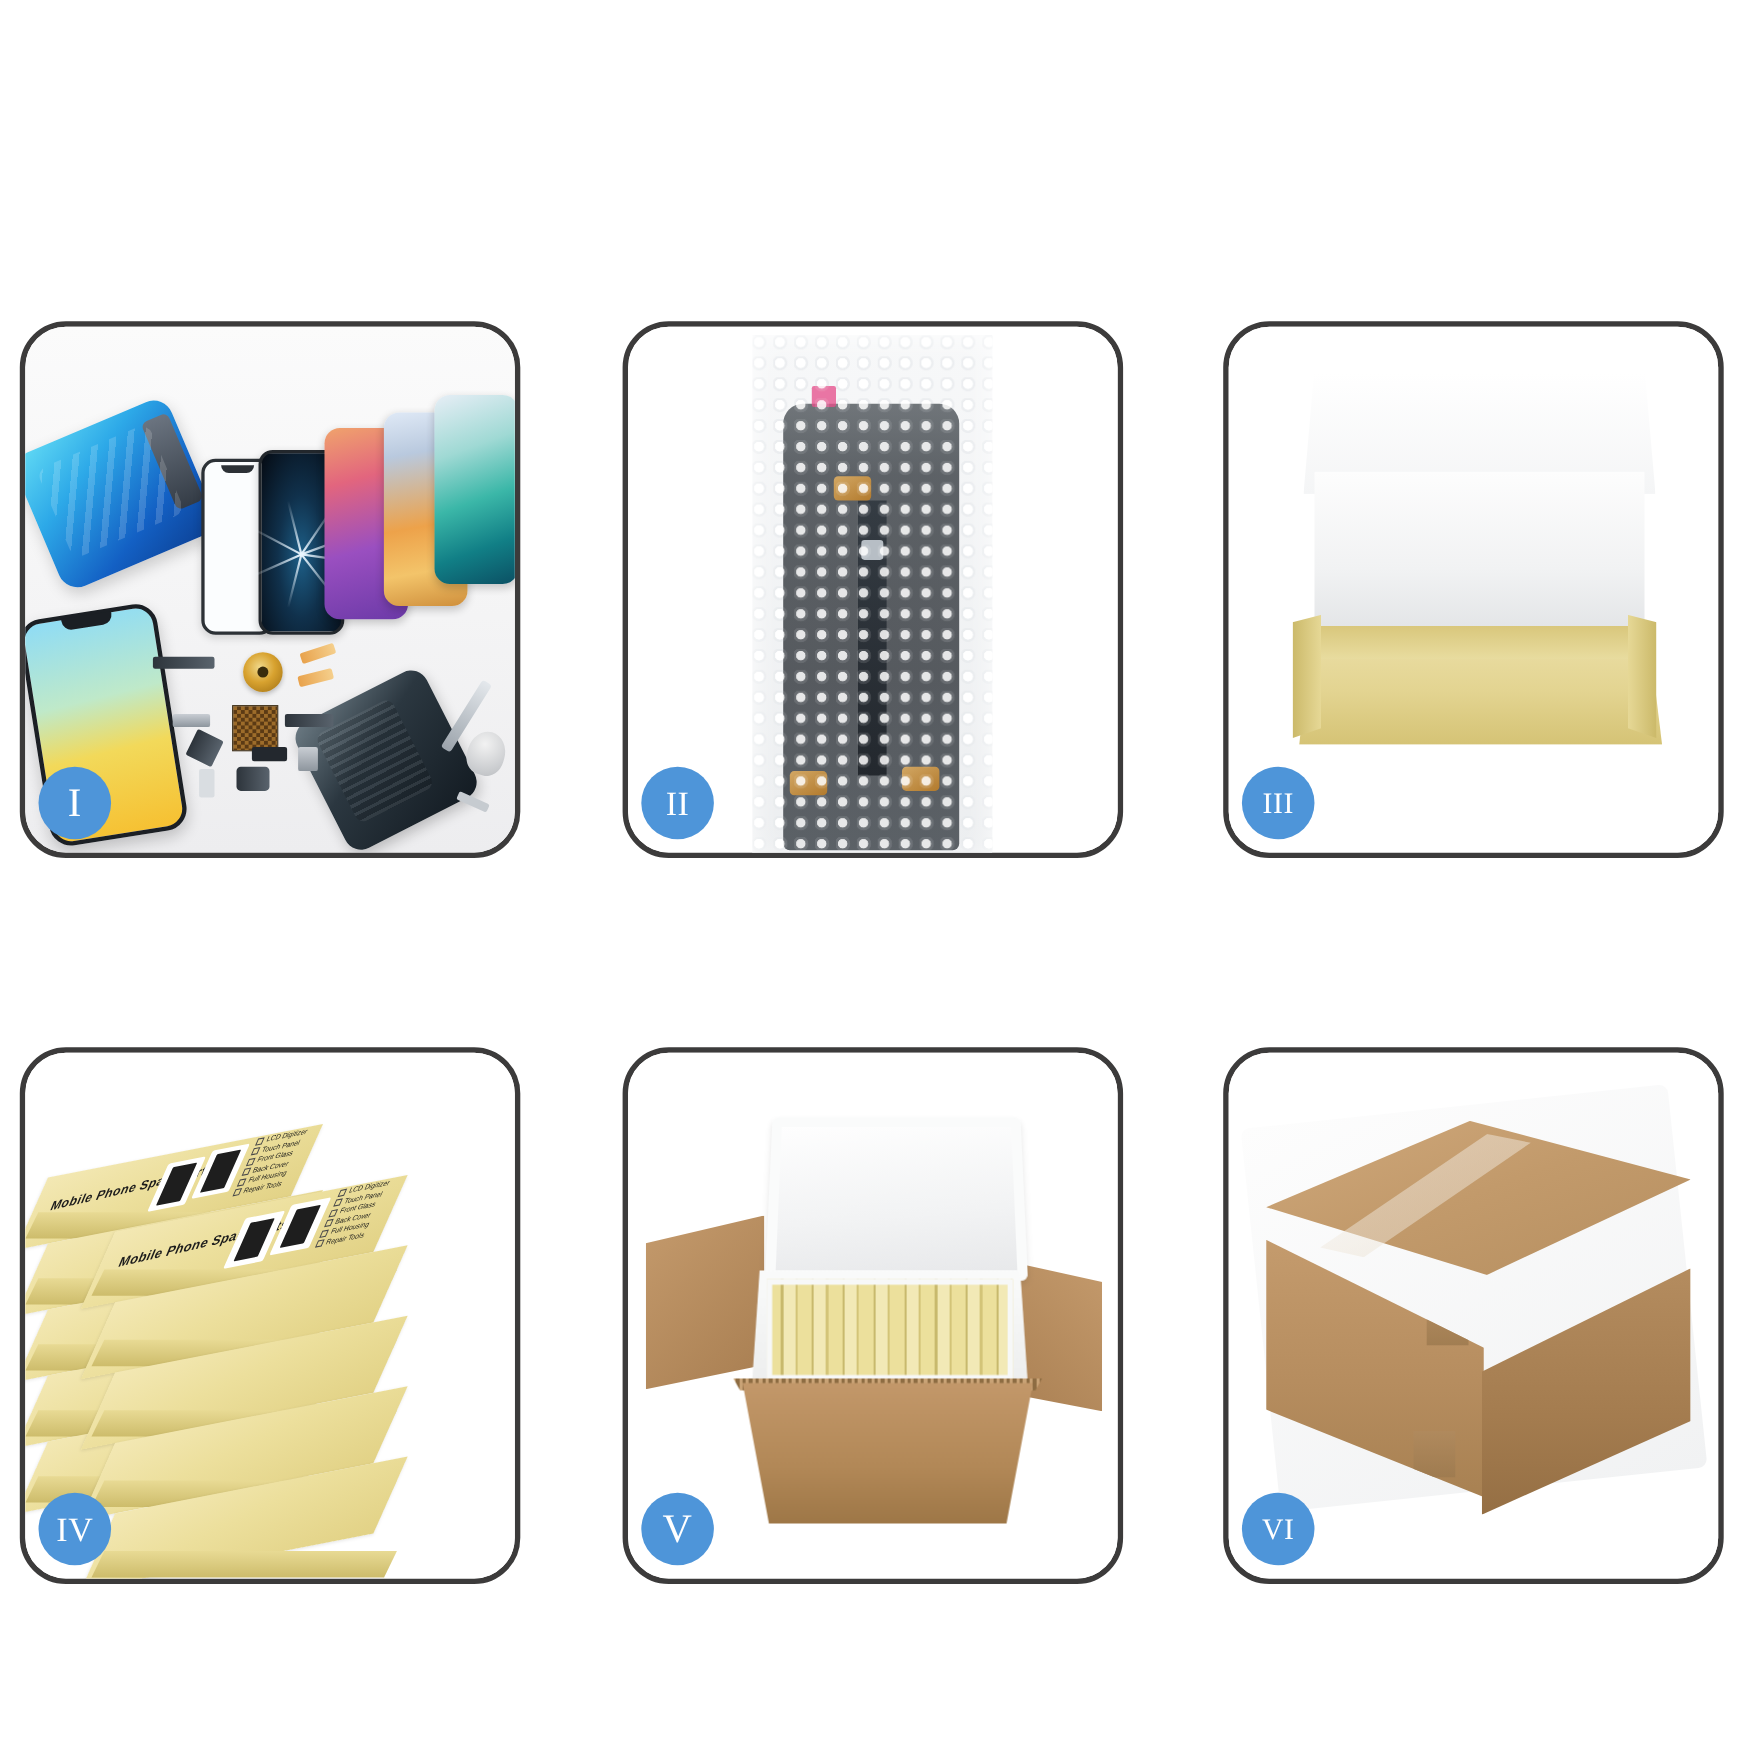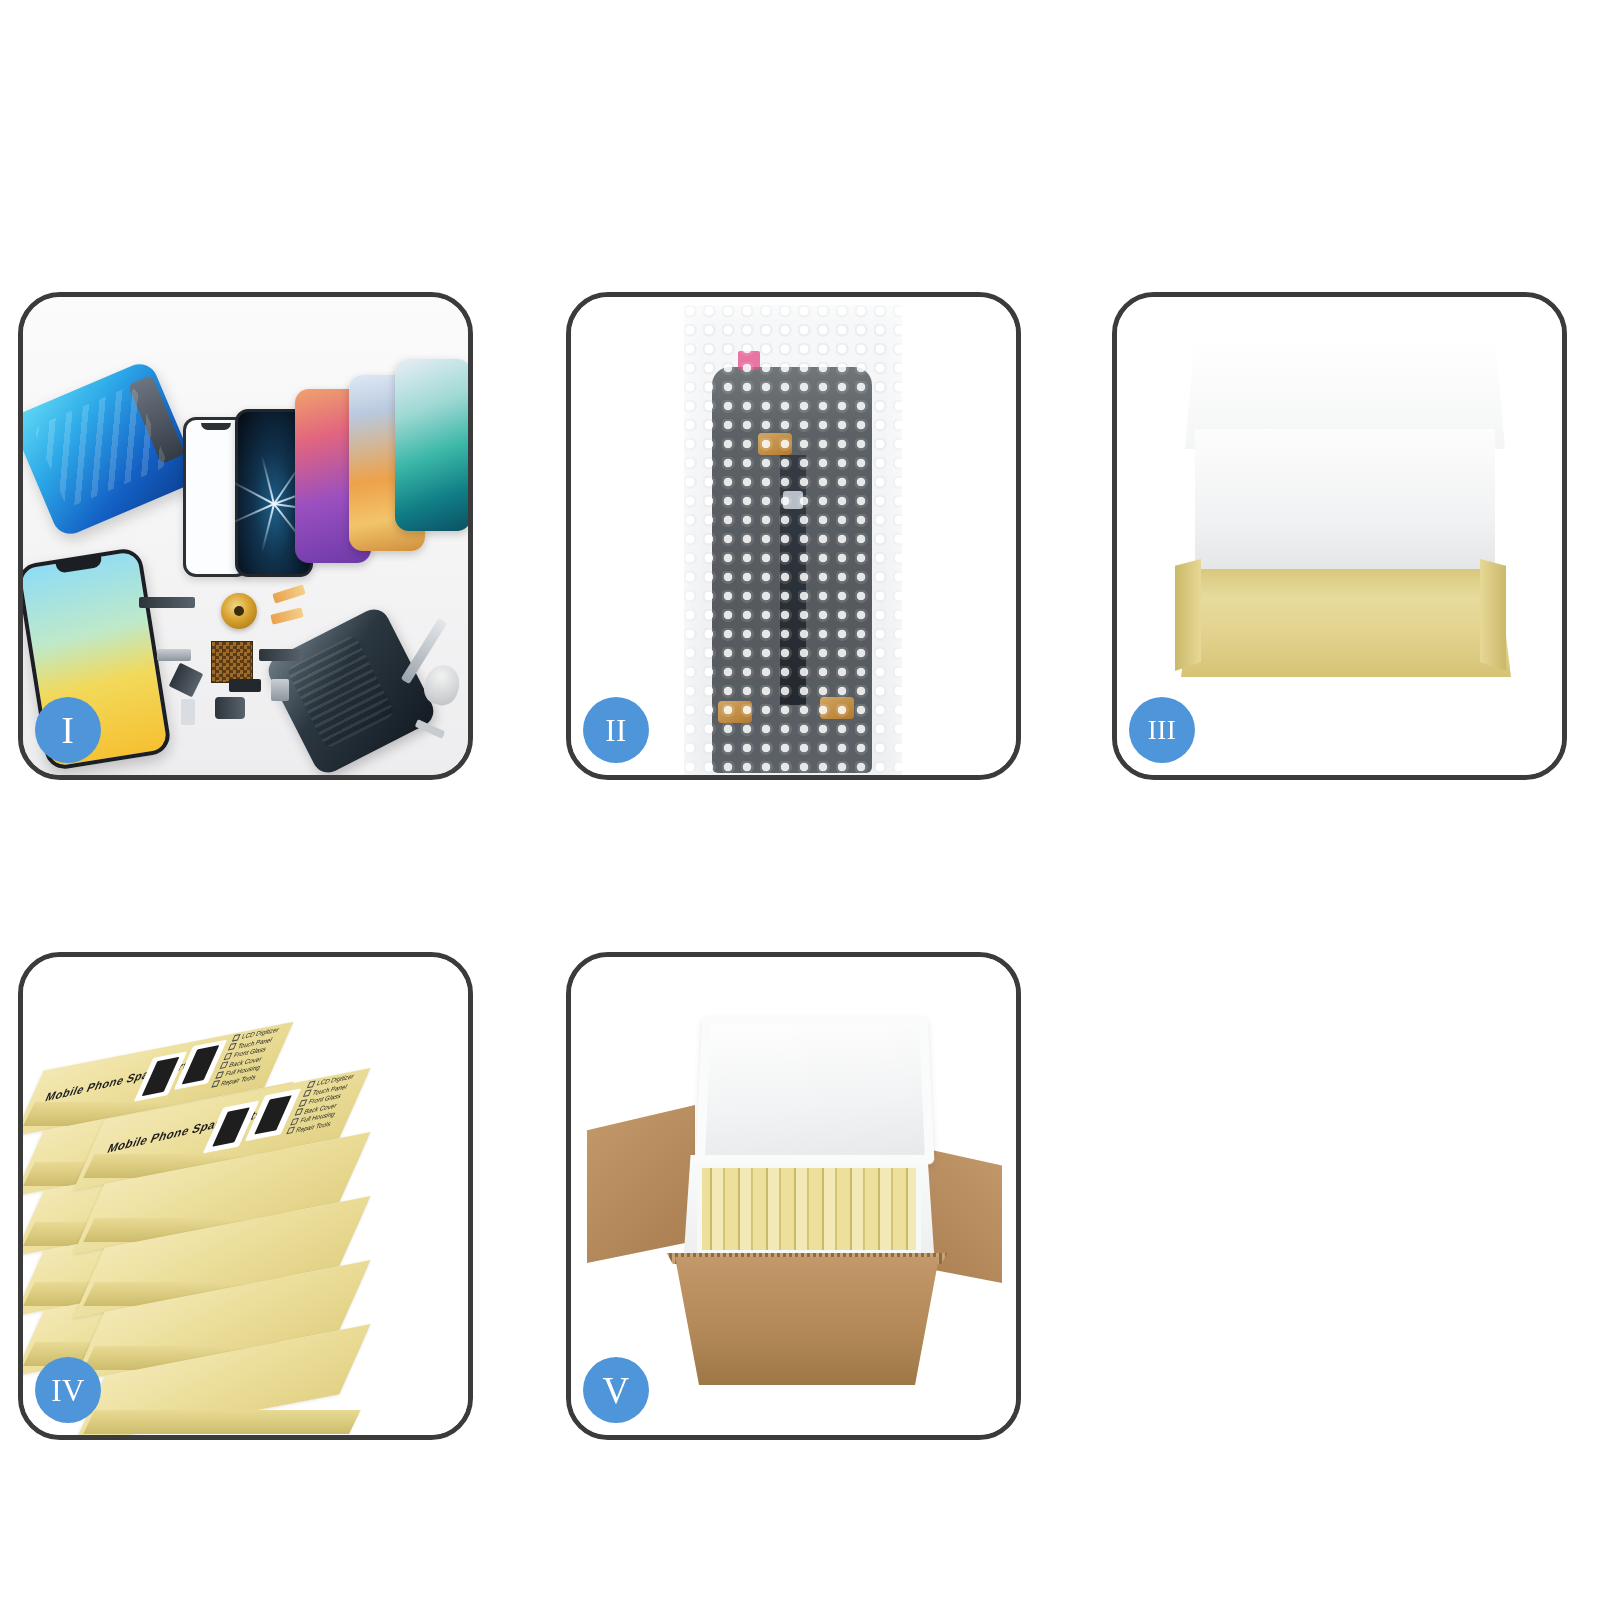--- a/index.html
+++ b/index.html
@@ -600,15 +600,28 @@
         <div class="v-flapR"></div>
         <div class="v-foamLid"></div>
         <div class="v-foamBody"></div>
         <div class="v-inner"></div>
         <div class="v-rim"></div>
         <div class="v-body"></div>
       </div>
       <div class="badge">V</div>
     </div>
 
+    <div class="panel p6">
+      <div class="stage">
+        <div class="vi-sheet"></div>
+        <div class="vi-top"></div>
+        <div class="vi-tape"></div>
+        <div class="vi-left">
+          <div class="vi-tab" style="left:146px; top:54px;"></div>
+          <div class="vi-tab" style="left:134px; top:174px;"></div>
+        </div>
+        <div class="vi-right"></div>
+      </div>
+      <div class="badge xwide">VI</div>
+    </div>
 
   </div>
 </div>
 
 </body></html>

